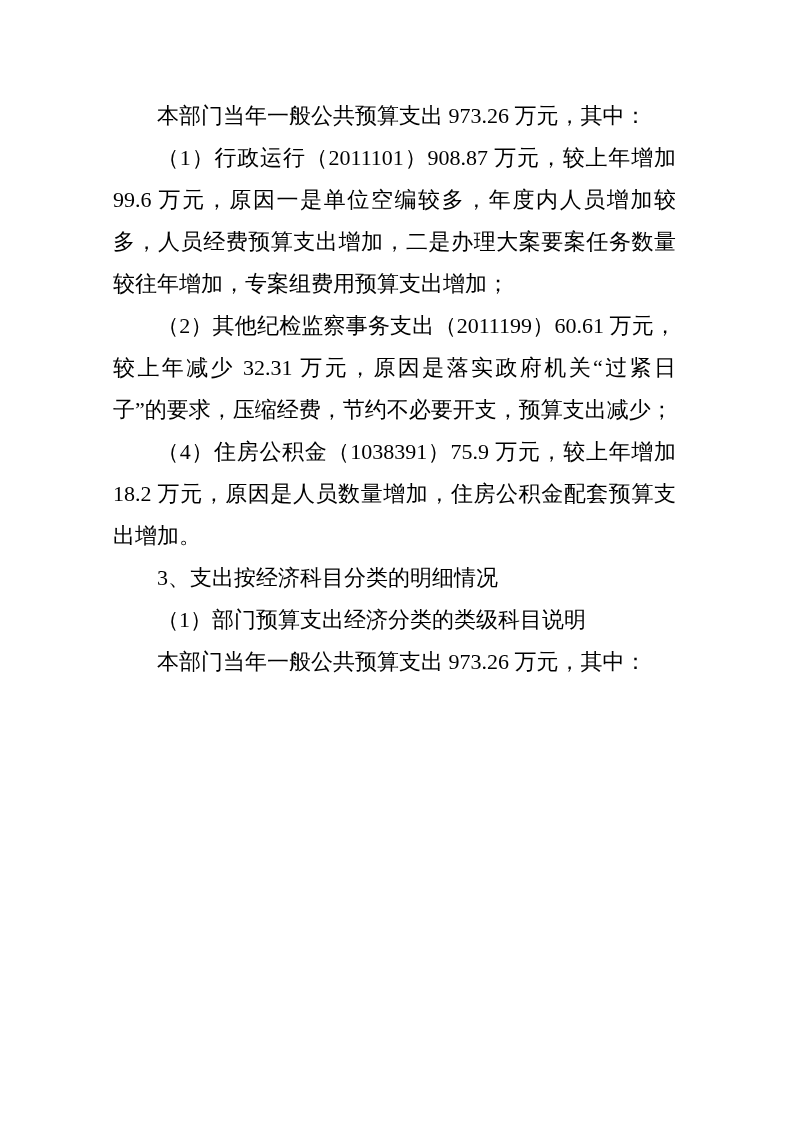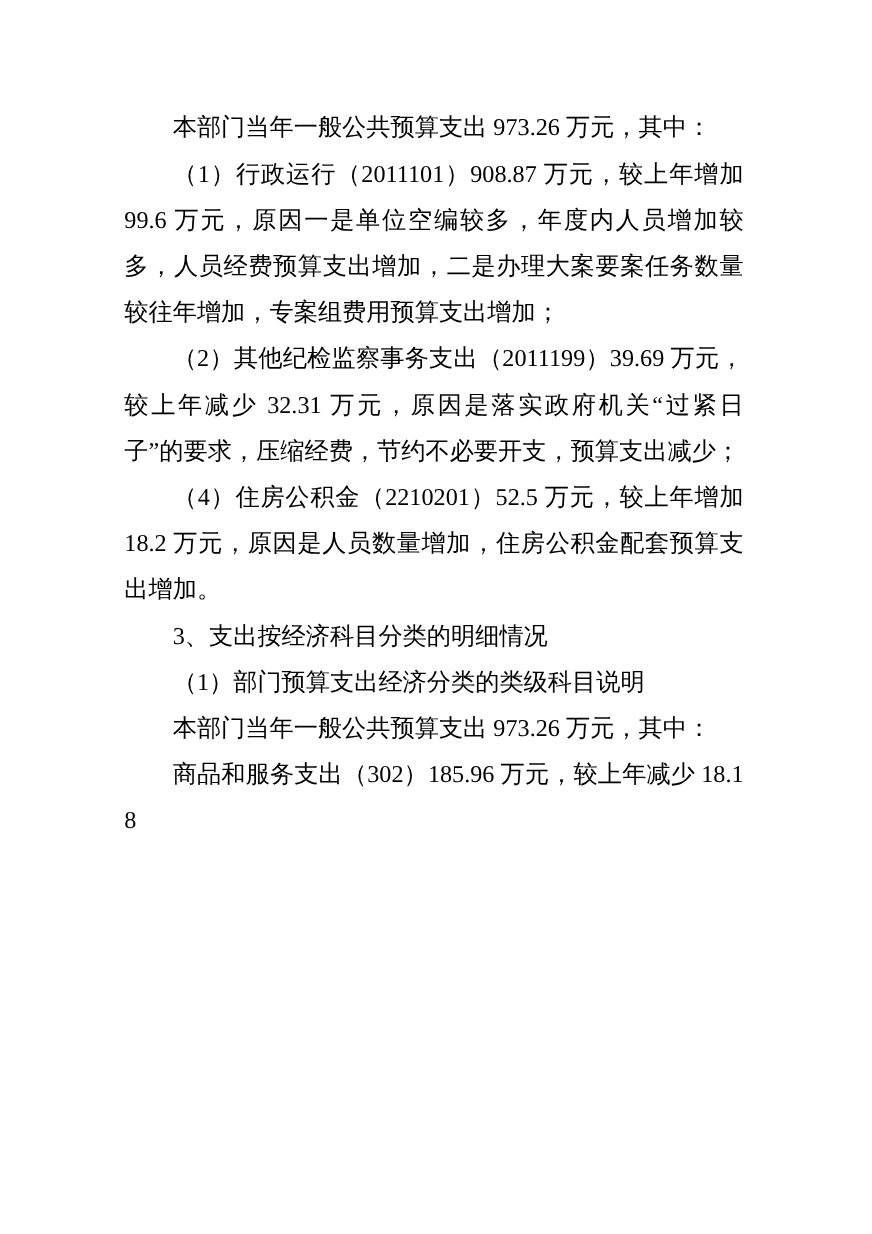--- a/index.html
+++ b/index.html
@@ -36,20 +36,19 @@
     word-break: break-all;
   }
 </style>
 </head>
 <body>
 
 <div class="page" style="background: rgb(255, 255, 255);">
   <div class="doc-body" style="color: rgb(0, 0, 0);">
       <p class="para">本部门当年一般公共预算支出 973.26 万元，其中：</p>
       <p class="para">（1）行政运行（2011101）908.87 万元，较上年增加 99.6 万元，原因一是单位空编较多，年度内人员增加较多，人员经费预算支出增加，二是办理大案要案任务数量较往年增加，专案组费用预算支出增加；</p>
-      <p class="para">（2）其他纪检监察事务支出（2011199）39.69 万元，较上年减少 32.31 万元，原因是落实政府机关“过紧日子”的要求，压缩经费，节约不必要开支，预算支出减少；</p>
-      <p class="para">（4）住房公积金（2210201）52.5 万元，较上年增加 18.2 万元，原因是人员数量增加，住房公积金配套预算支出增加。</p>
+      <p class="para">（2）其他纪检监察事务支出（2011199）60.61 万元，较上年减少 32.31 万元，原因是落实政府机关“过紧日子”的要求，压缩经费，节约不必要开支，预算支出减少；</p>
+      <p class="para">（4）住房公积金（1038391）75.9 万元，较上年增加 18.2 万元，原因是人员数量增加，住房公积金配套预算支出增加。</p>
       <p class="para">3、支出按经济科目分类的明细情况</p>
       <p class="para">（1）部门预算支出经济分类的类级科目说明</p>
       <p class="para">本部门当年一般公共预算支出 973.26 万元，其中：</p>
-      <p class="para">商品和服务支出（302）185.96 万元，较上年减少 18.18</p>
     </div>
 </div>
 
 </body></html>

